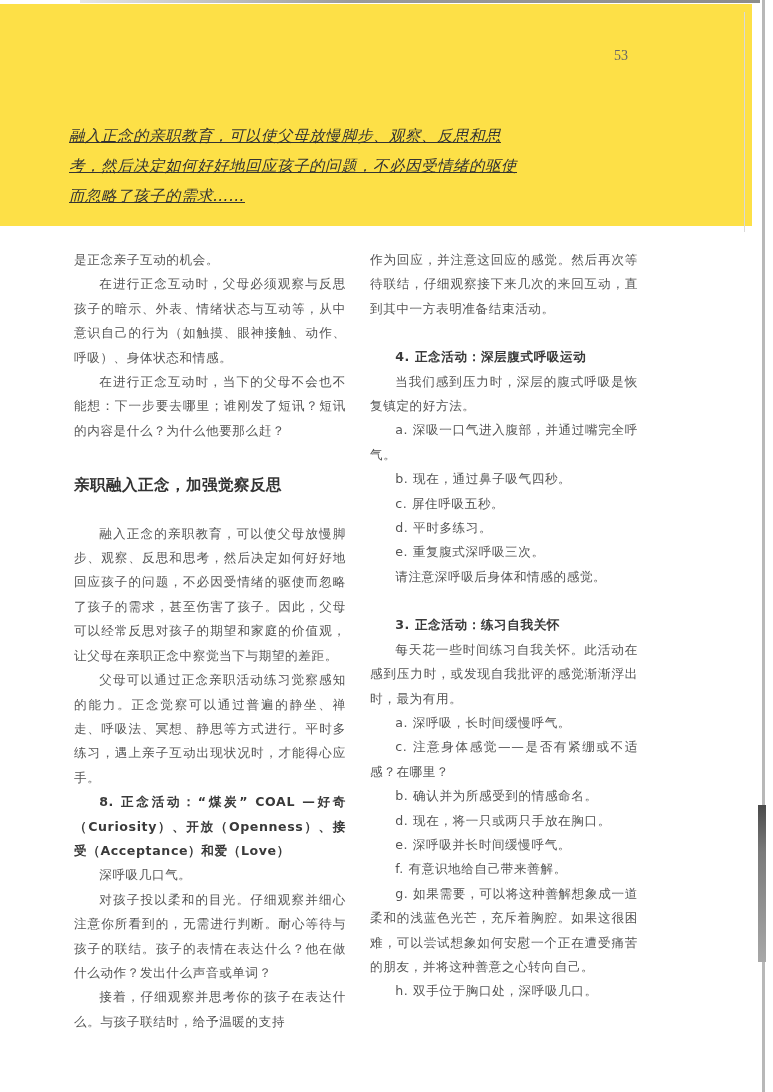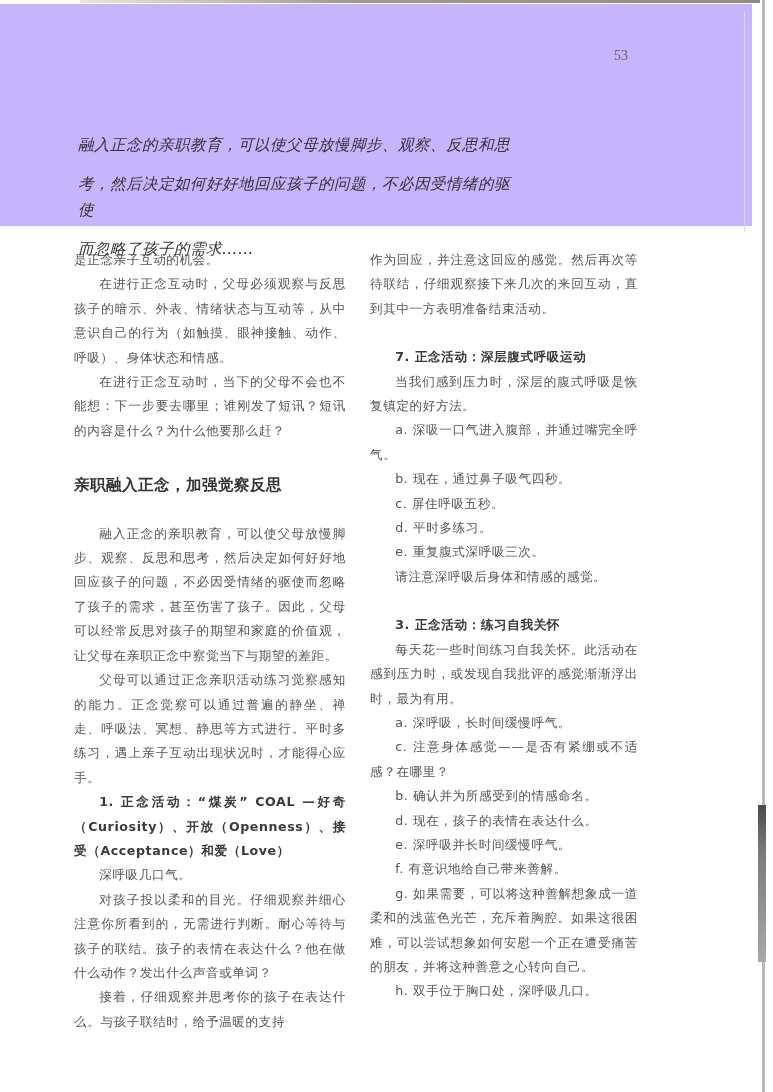--- a/index.html
+++ b/index.html
@@ -8,32 +8,32 @@
     background: #ffffff;
     font-family: "DejaVu Sans", sans-serif;
     color: #4a4a4a;
   }
   .top-edge {
     position: absolute; left: 80px; top: 0; width: 680px; height: 3px;
     background: linear-gradient(to right, #e6e6e6, #9a9a9a 40%, #8c8c8c);
   }
   .banner {
     position: absolute; left: 0; top: 4px; width: 752px; height: 222px;
-    background: #c4b5fd;
+    background: #fde047;
   }
   .page-number {
     position: absolute; left: 614px; top: 44px;
     font-family: "Liberation Serif", serif; font-size: 14px; color: #666;
   }
   .pull-quote {
     position: absolute; left: 65px; top: 115px; width: 470px;
     font-size: 15.5px; line-height: 26px; font-style: italic;
     color: #333; letter-spacing: 0.5px;
   }
-  .pull-quote p { margin: 13px; }
+  .pull-quote p { margin: 4px; text-decoration: underline; }
   .spine {
     position: absolute; left: 762px; top: 0; width: 3px; height: 1092px;
     background: #b8b8b8;
   }
   .spine-inner {
     position: absolute; left: 744px; top: 12px; width: 1px; height: 220px;
     background: #d9d9d9;
   }
   .edge-tab {
     position: absolute; left: 758px; top: 805px; width: 8px; height: 157px;
@@ -76,41 +76,41 @@
 <div class="spine"></div>
 <div class="edge-tab"></div>
 
 <div class="column col-left">
   <p>是正念亲子互动的机会。</p>
   <p class="indent">在进行正念互动时，父母必须观察与反思孩子的暗示、外表、情绪状态与互动等，从中意识自己的行为（如触摸、眼神接触、动作、呼吸）、身体状态和情感。</p>
   <p class="indent">在进行正念互动时，当下的父母不会也不能想：下一步要去哪里；谁刚发了短讯？短讯的内容是什么？为什么他要那么赶？</p>
   <p class="section-title">亲职融入正念，加强觉察反思</p>
   <p class="indent">融入正念的亲职教育，可以使父母放慢脚步、观察、反思和思考，然后决定如何好好地回应孩子的问题，不必因受情绪的驱使而忽略了孩子的需求，甚至伤害了孩子。因此，父母可以经常反思对孩子的期望和家庭的价值观，让父母在亲职正念中察觉当下与期望的差距。</p>
   <p class="indent">父母可以通过正念亲职活动练习觉察感知的能力。正念觉察可以通过普遍的静坐、禅走、呼吸法、冥想、静思等方式进行。平时多练习，遇上亲子互动出现状况时，才能得心应手。</p>
-  <p class="sub-head">1. 正念活动：“煤炭” COAL —好奇（Curiosity）、开放（Openness）、接受（Acceptance）和爱（Love）</p>
+  <p class="sub-head">8. 正念活动：“煤炭” COAL —好奇（Curiosity）、开放（Openness）、接受（Acceptance）和爱（Love）</p>
   <p class="indent">深呼吸几口气。</p>
   <p class="indent">对孩子投以柔和的目光。仔细观察并细心注意你所看到的，无需进行判断。耐心等待与孩子的联结。孩子的表情在表达什么？他在做什么动作？发出什么声音或单词？</p>
   <p class="indent">接着，仔细观察并思考你的孩子在表达什么。与孩子联结时，给予温暖的支持</p>
 </div>
 
 <div class="column col-right">
   <p>作为回应，并注意这回应的感觉。然后再次等待联结，仔细观察接下来几次的来回互动，直到其中一方表明准备结束活动。</p>
   <div class="gap"></div>
-  <p class="sub-head">7. 正念活动：深层腹式呼吸运动</p>
+  <p class="sub-head">4. 正念活动：深层腹式呼吸运动</p>
   <p class="indent">当我们感到压力时，深层的腹式呼吸是恢复镇定的好方法。</p>
   <p class="item-wrap">a. 深吸一口气进入腹部，并通过嘴完全呼气。</p>
   <p class="item-wrap">b. 现在，通过鼻子吸气四秒。</p>
   <p class="item-wrap">c. 屏住呼吸五秒。</p>
   <p class="item-wrap">d. 平时多练习。</p>
   <p class="item-wrap">e. 重复腹式深呼吸三次。</p>
   <p class="indent">请注意深呼吸后身体和情感的感觉。</p>
   <div class="gap"></div>
   <p class="sub-head">3. 正念活动：练习自我关怀</p>
   <p class="indent">每天花一些时间练习自我关怀。此活动在感到压力时，或发现自我批评的感觉渐渐浮出时，最为有用。</p>
   <p class="item-wrap">a. 深呼吸，长时间缓慢呼气。</p>
   <p class="item-wrap">c. 注意身体感觉——是否有紧绷或不适感？在哪里？</p>
   <p class="item-wrap">b. 确认并为所感受到的情感命名。</p>
-  <p class="item-wrap">d. 现在，孩子的表情在表达什么。</p>
+  <p class="item-wrap">d. 现在，将一只或两只手放在胸口。</p>
   <p class="item-wrap">e. 深呼吸并长时间缓慢呼气。</p>
   <p class="item-wrap">f. 有意识地给自己带来善解。</p>
   <p class="item-wrap">g. 如果需要，可以将这种善解想象成一道柔和的浅蓝色光芒，充斥着胸腔。如果这很困难，可以尝试想象如何安慰一个正在遭受痛苦的朋友，并将这种善意之心转向自己。</p>
   <p class="item-wrap">h. 双手位于胸口处，深呼吸几口。</p>
 </div>
 
 </body></html>

